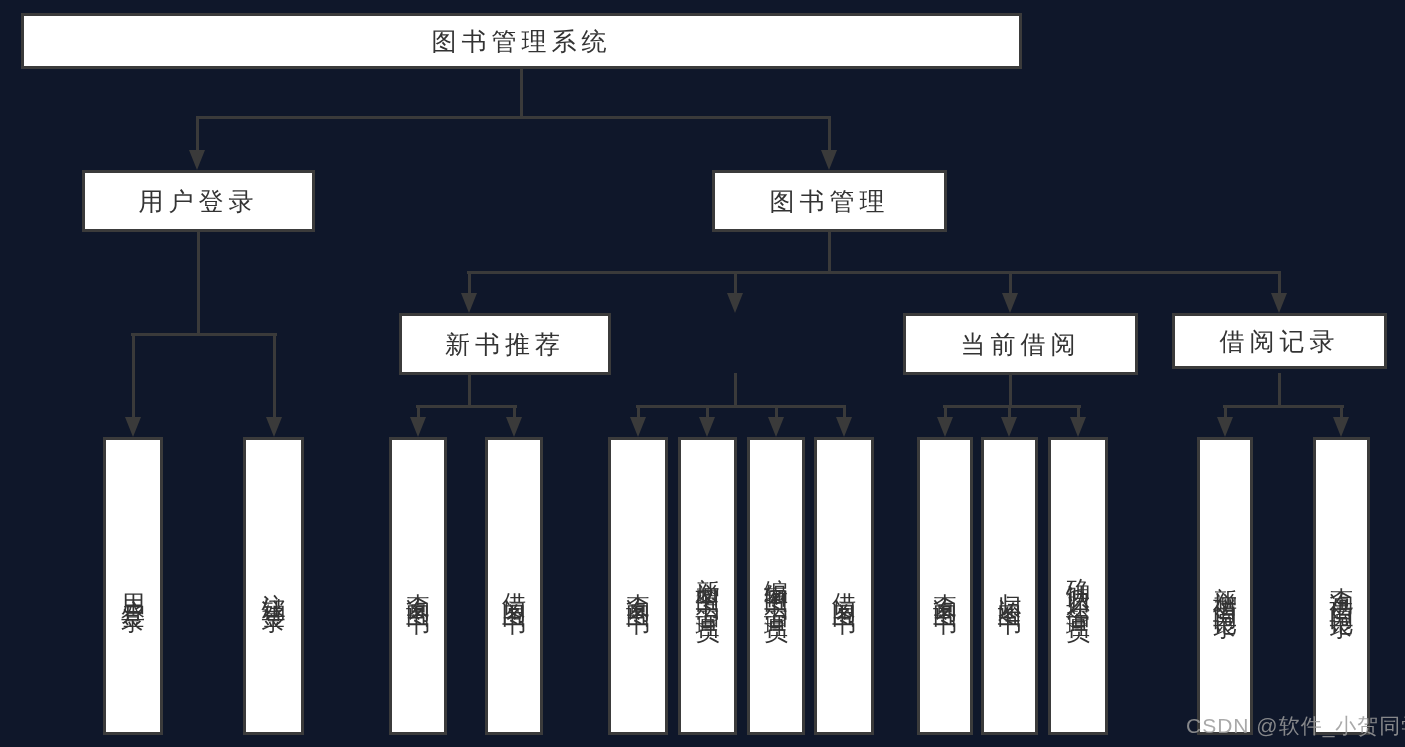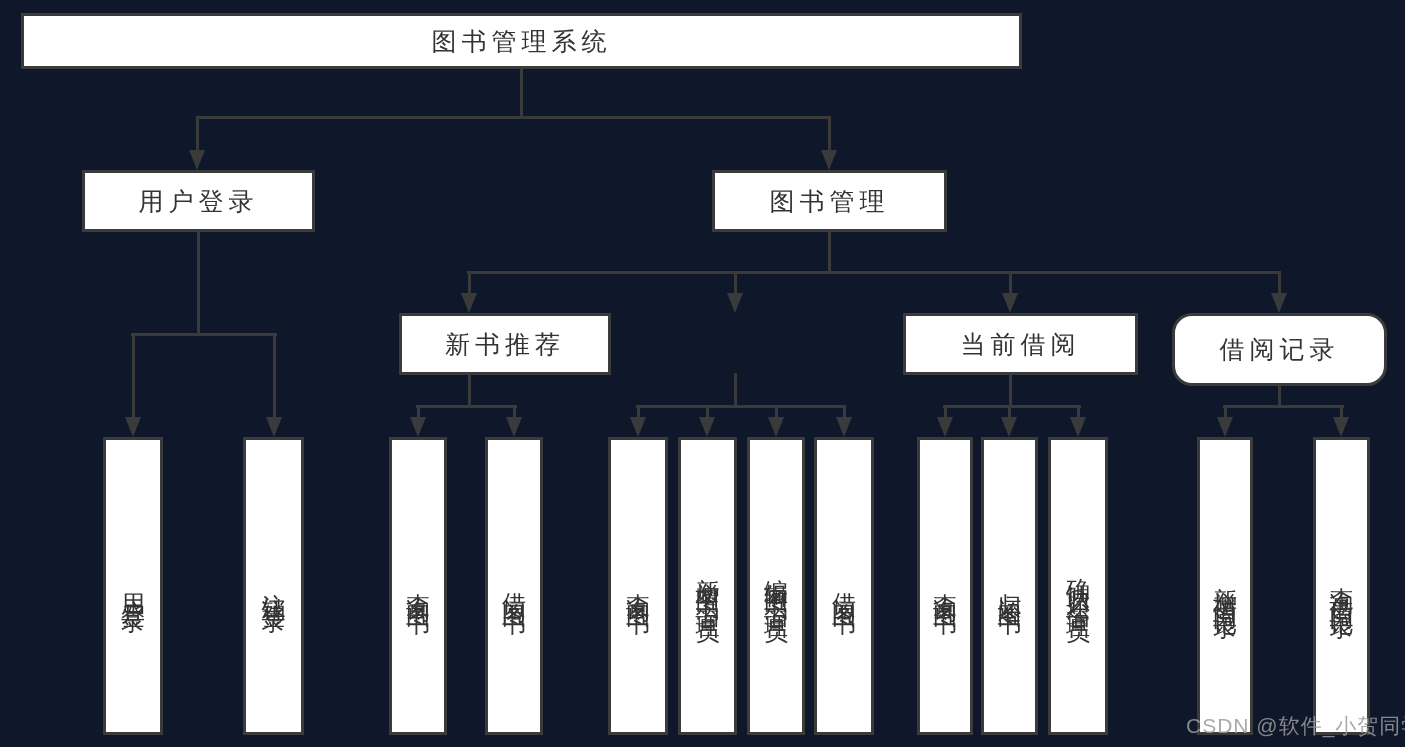--- a/index.html
+++ b/index.html
@@ -42,21 +42,21 @@
 
 <div class="canvas">
 
   <div class="node" style="left:21px;  top:13px;  width:1001px; height:56px;">图书管理系统</div>
 
   <div class="node" style="left:82px;  top:170px; width:233px; height:62px;">用户登录</div>
   <div class="node" style="left:712px; top:170px; width:235px; height:62px;">图书管理</div>
 
   <div class="node" style="left:363px;  top:313px; width:212px; height:62px;margin-left:36px;">新书推荐</div>
   <div class="node" style="left:903px;  top:313px; width:235px; height:62px;">当前借阅</div>
-  <div class="node" style="left:1172px; top:313px; width:215px; height:73px;border-radius:20px;">借阅记录</div>
+  <div class="node" style="left:1172px; top:313px; width:215px; height:56px;">借阅记录</div>
 
   <div class="node leaf" style="left:103px;  top:437px; width:60px; height:298px;">用户登录</div>
   <div class="node leaf" style="left:243px;  top:437px; width:61px; height:298px;">注销登录</div>
 
   <div class="node leaf" style="left:389px;  top:437px; width:58px; height:298px;">查询图书</div>
   <div class="node leaf" style="left:485px;  top:437px; width:58px; height:298px;">借阅图书</div>
 
   <div class="node leaf" style="left:608px;  top:437px; width:60px; height:298px;">查询图书</div>
   <div class="node leaf" style="left:678px;  top:437px; width:59px; height:298px;">新增图书（管理员）</div>
   <div class="node leaf" style="left:747px;  top:437px; width:58px; height:298px;">编辑图书（管理员）</div>

